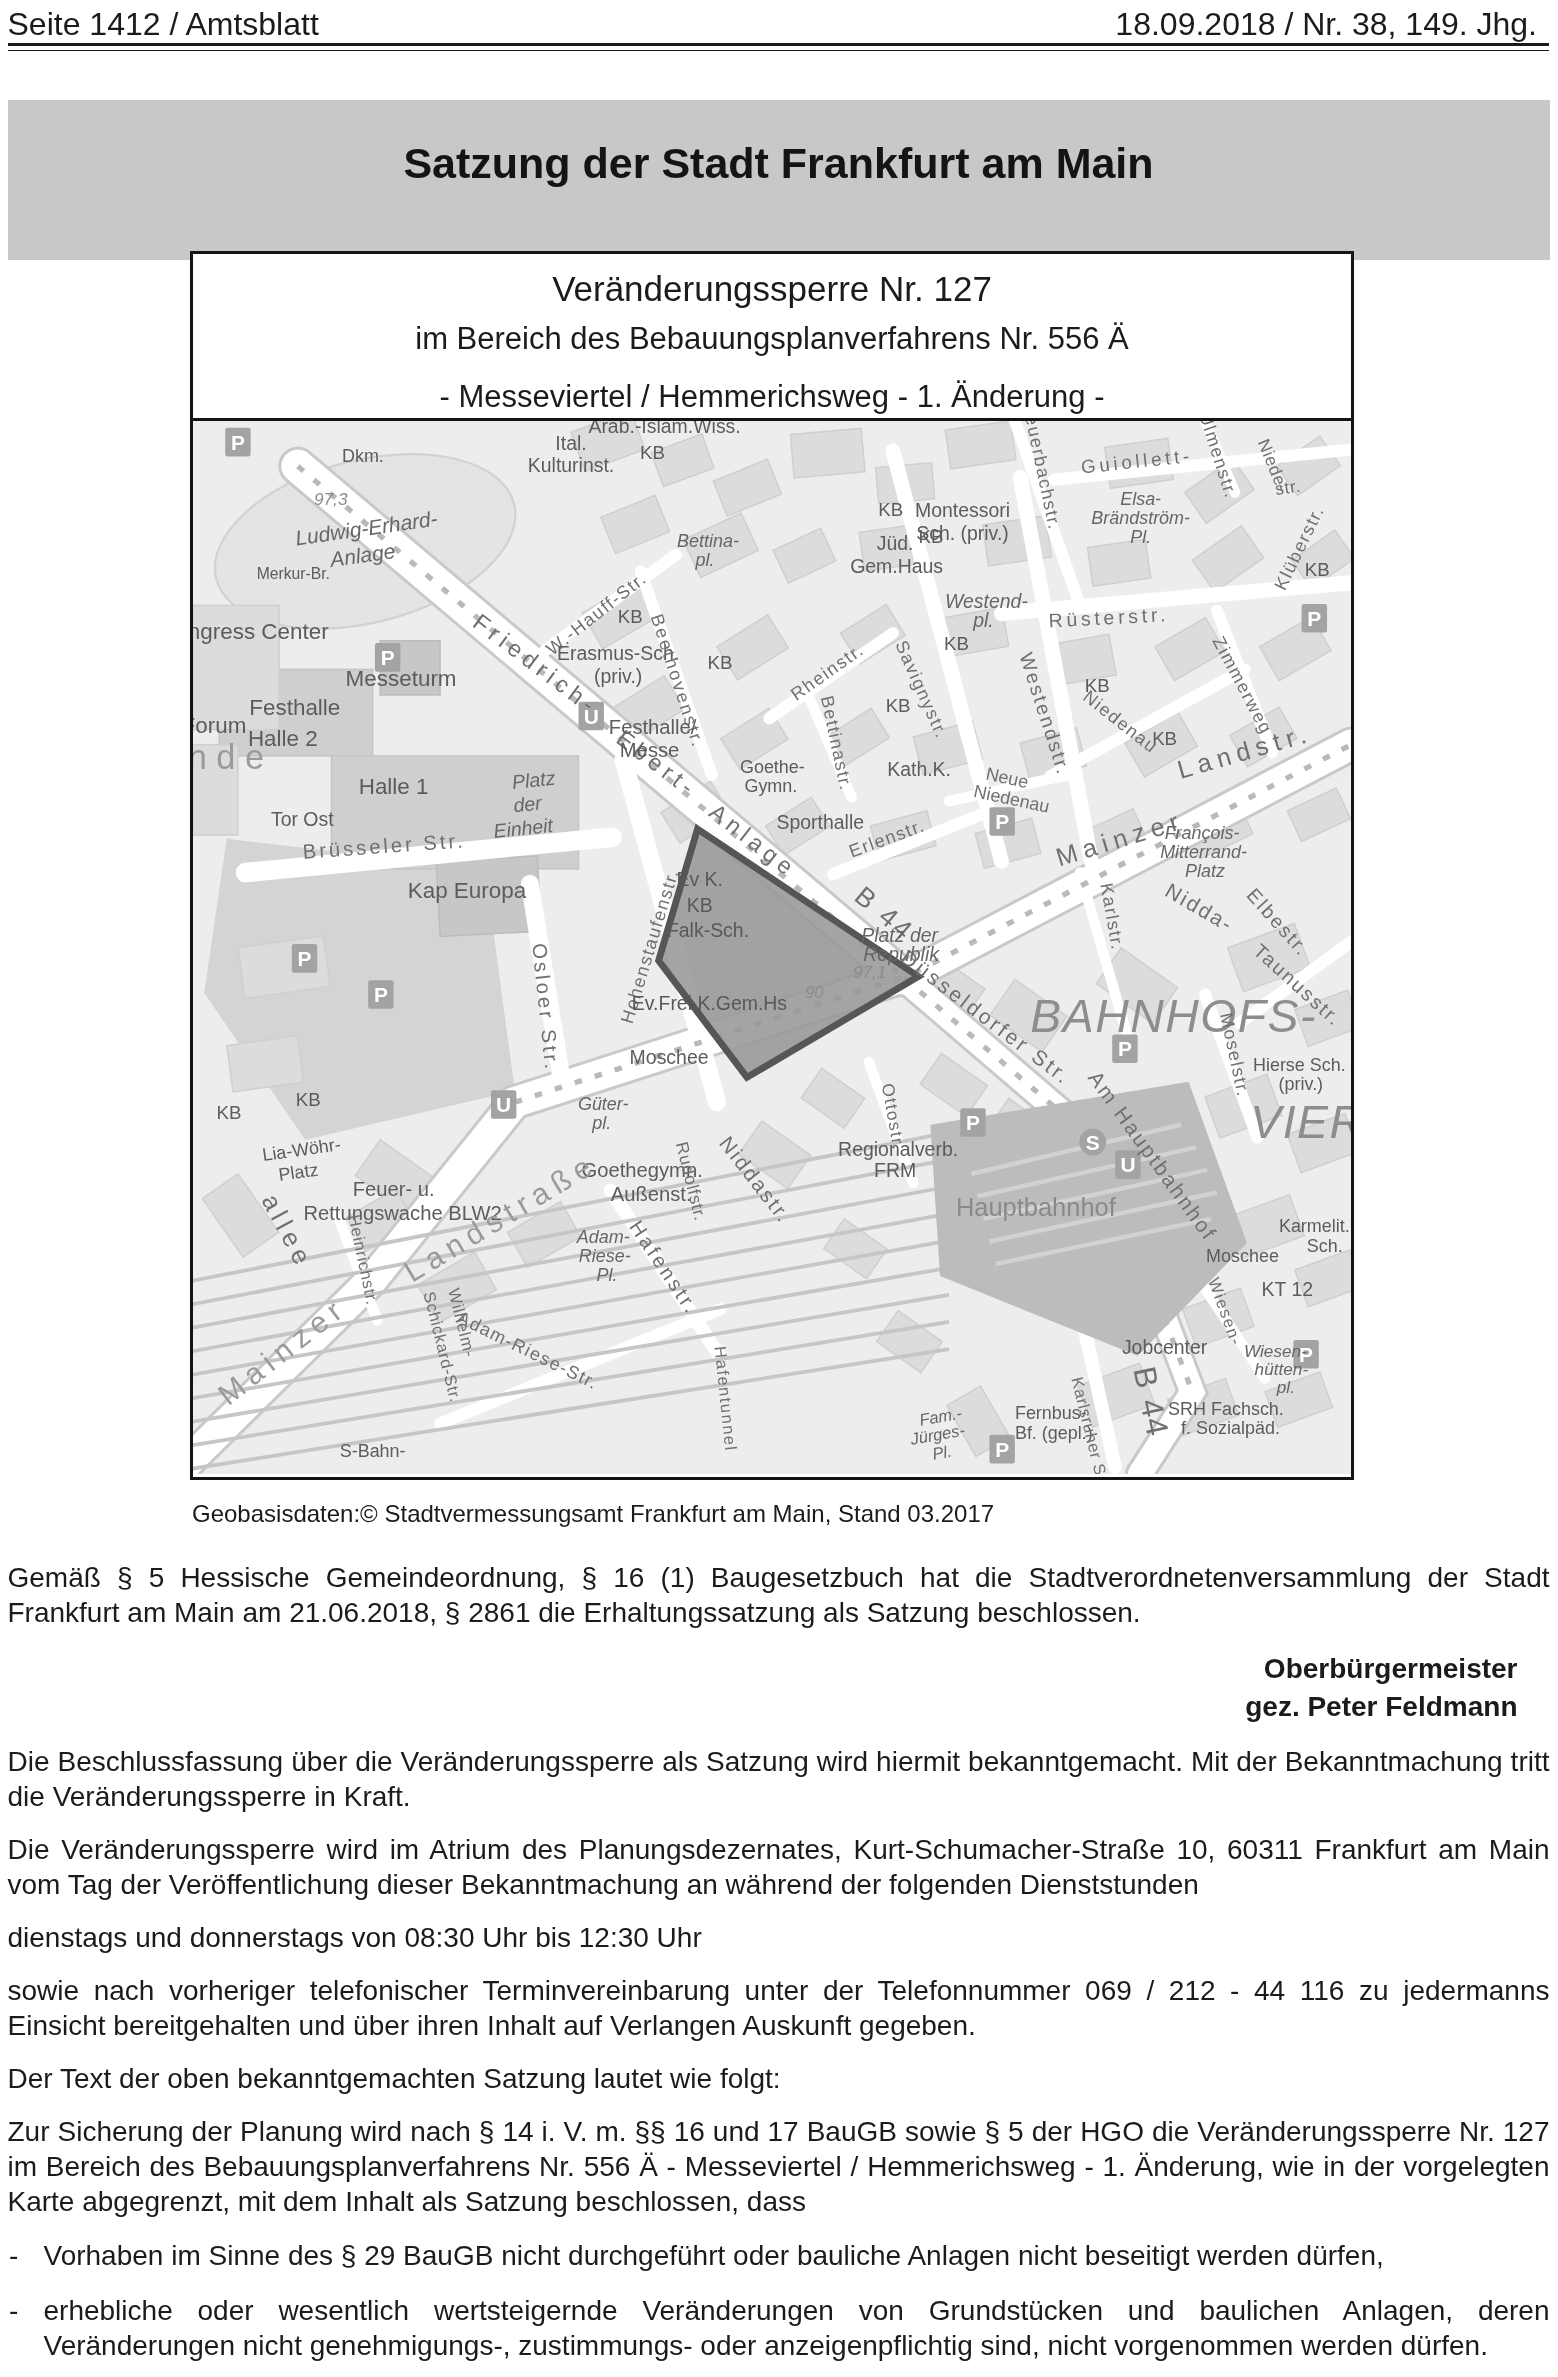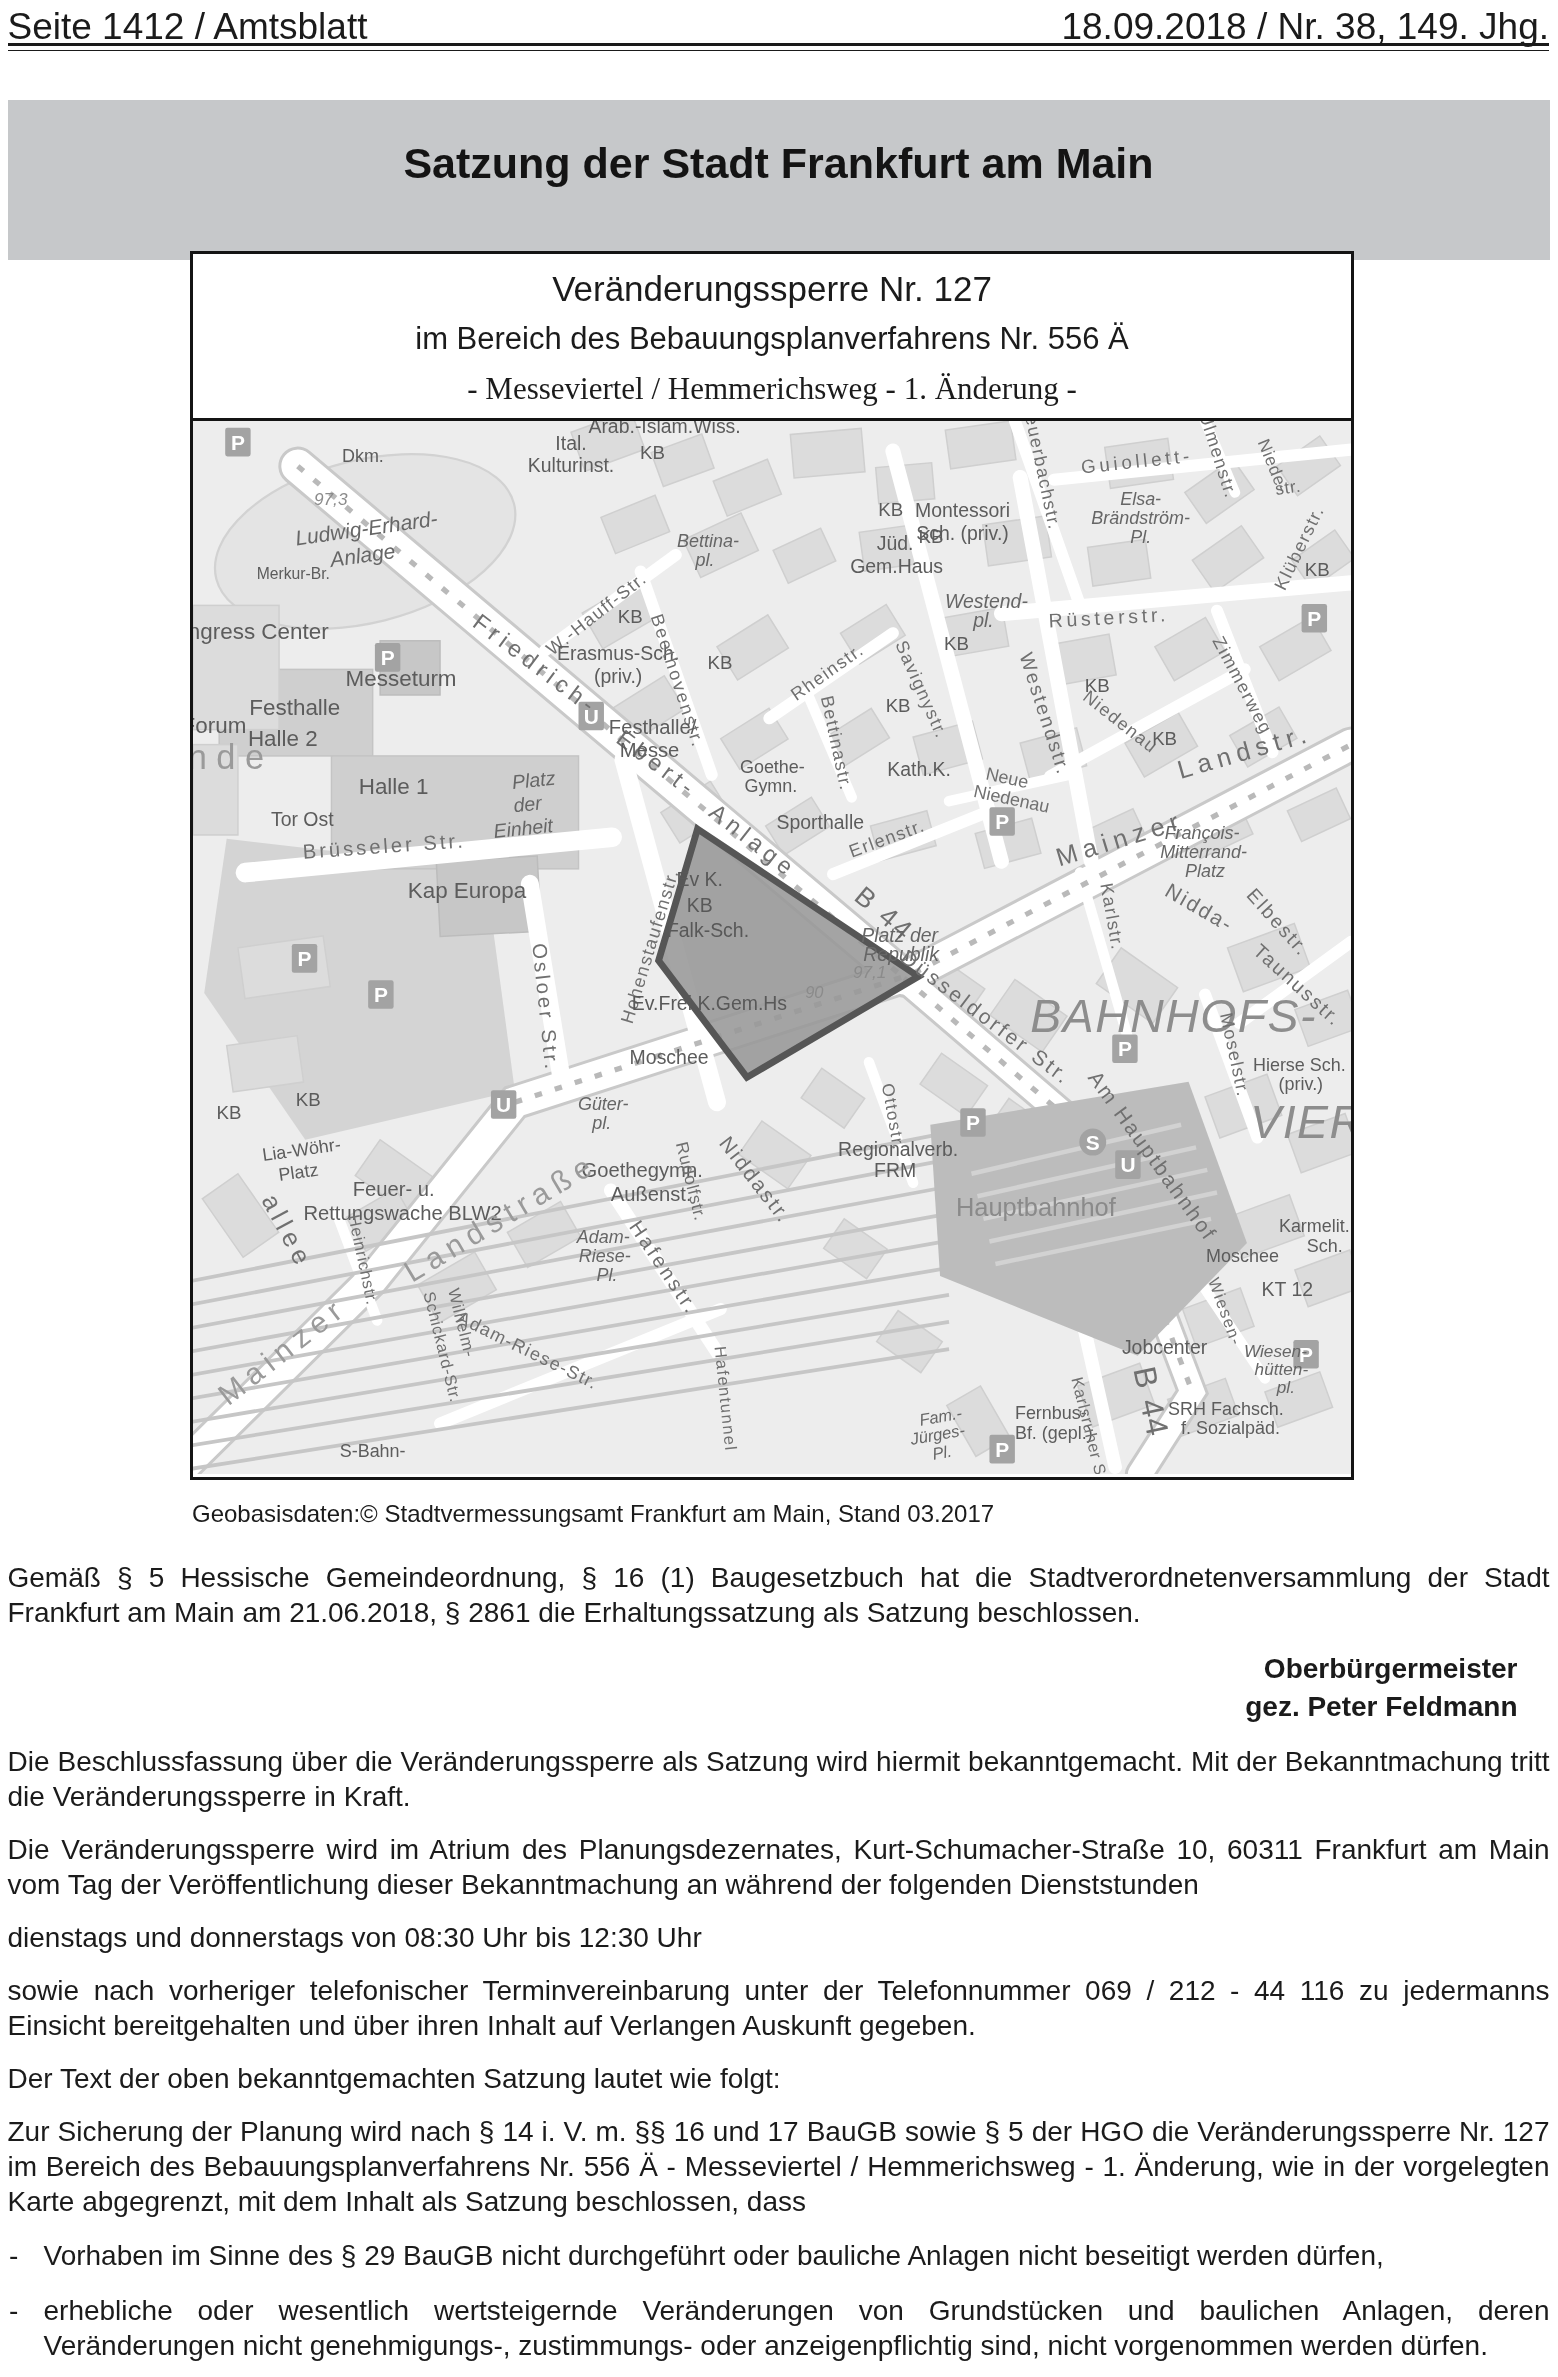--- a/index.html
+++ b/index.html
@@ -1,37 +1,37 @@
 <!DOCTYPE html>
 <html style="font-size:12px"><head>
 <meta charset="utf-8">
 <style>
   html,body{margin:0;padding:0;background:#888;}
   .page{position:relative;width:1558px;height:2377px;background:#ffffff;
         font-family:"Liberation Sans",sans-serif;color:#1b1b1b;overflow:hidden;}
 
   
-  .hdr{position:absolute;left:7.5px;right:9px;top:6px;font-size:37px;}
+  .hdr{position:absolute;left:7.5px;right:21px;top:6px;font-size:32px;}
   .hdr .left{float:left;}
   .hdr .right{float:right;}
   .rule{position:absolute;left:7.5px;right:9px;top:43px;height:3.8px;
         border-top:3.8px solid #1a1a1a;border-bottom:1.5px solid #1a1a1a;}
 
   
   .banner{position:absolute;left:7.5px;top:100px;width:1542px;height:160px;
           background:#c6c8ca;text-align:center;}
   .banner .t{font-size:43px;font-weight:bold;line-height:126px;color:#141414;}
 
   
   .map-panel{position:absolute;left:190px;top:251px;width:1164px;height:1229px;
              border:3px solid #141414;box-sizing:border-box;background:#fff;}
   .map-title{height:167px;border-bottom:3px solid #141414;text-align:center;box-sizing:border-box;padding-top:15px;}
   .map-title .l1{font-size:35px;}
   .map-title .l2{font-size:31px;margin-top:12px;}
-  .map-title .l3{font-size:31px;margin-top:14px;font-family:Liberation Serif, serif;}
+  .map-title .l3{font-size:31px;margin-top:22px;}
   .map-area{position:relative;width:100%;height:1053px;overflow:hidden;background:#ededed;}
   .map-area svg{display:block;width:100%;height:100%;}
 
   
   .mapbg{fill:#ededed;}
   .b{fill:#dcdcdc;stroke:#cfcfcf;stroke-width:2;}
   .b2{fill:#cfcfcf;stroke:#c4c4c4;stroke-width:2;}
   .b3{fill:#c7c7c7;stroke:#bcbcbc;stroke-width:2;}
   .zone{fill:#d4d4d4;}
   .park{fill:#e4e4e4;stroke:#d2d2d2;stroke-width:3;}

